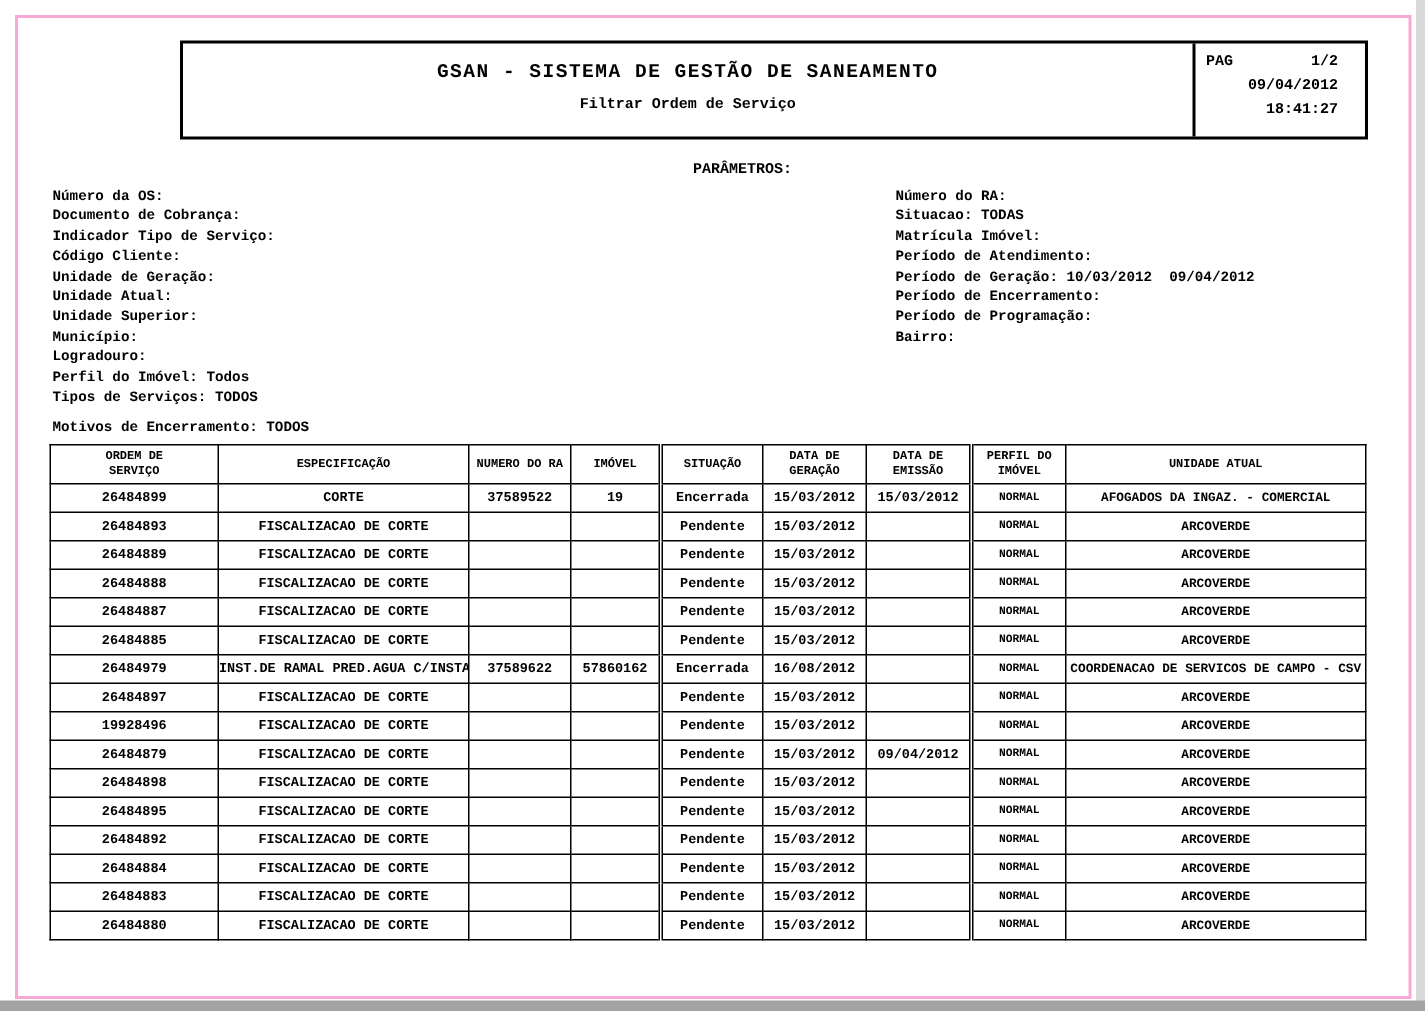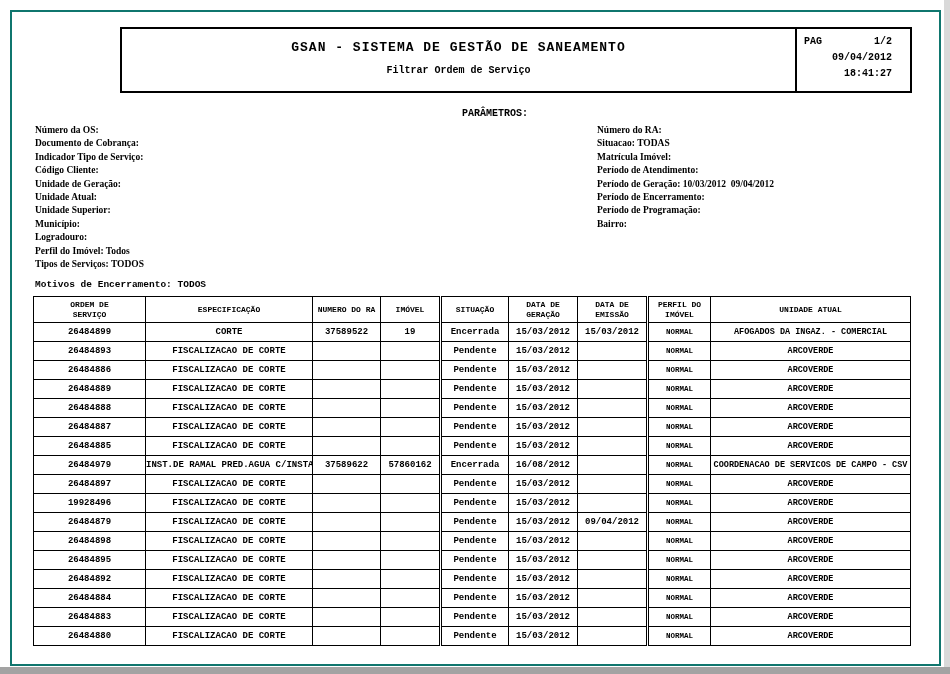--- a/index.html
+++ b/index.html
@@ -23,21 +23,21 @@
   }
   .bottom-strip {
     position: absolute; left: 0; bottom: 0;
     width: 100%; height: 7px;
     background: #a3a3a3;
   }
   .frame {
     position: absolute;
     left: 10px; top: 10px;
     width: 931px; height: 656px;
-    border: 2px solid #0f766e;
+    border: 2px solid #f9a8d4;
     background: #ffffff;
   }
   
   .header-box {
     position: absolute;
     left: 108px; top: 15px;
     width: 792px; height: 66px;
     border: 2px solid #000;
     display: flex;
   }
@@ -74,21 +74,20 @@
     left: 0; right: 0; top: 96px;
     text-align: center;
     font-size: 10px;
     margin-left: 39px;
   }
   .params-col {
     position: absolute;
     font-size: 9.5px;
     line-height: 13.4px;
     white-space: pre;
-    font-family: Liberation Serif, serif;
   }
   .params-left  { left: 23px;  top: 112px; }
   .params-right { left: 585px; top: 112px; }
   .params-footer {
     position: absolute;
     left: 23px; top: 267px;
     font-size: 9.5px;
     white-space: pre;
   }
   
@@ -198,31 +197,20 @@
             <td>FISCALIZACAO DE CORTE</td>
             <td></td>
             <td></td>
             <td class="col-sep">Pendente</td>
             <td>15/03/2012</td>
             <td></td>
             <td class="col-sep cell-small">NORMAL</td>
             <td class="cell-unit">ARCOVERDE</td>
           </tr>
           <tr>
-            <td>26484886</td>
-            <td>FISCALIZACAO DE CORTE</td>
-            <td></td>
-            <td></td>
-            <td class="col-sep">Pendente</td>
-            <td>15/03/2012</td>
-            <td></td>
-            <td class="col-sep cell-small">NORMAL</td>
-            <td class="cell-unit">ARCOVERDE</td>
-          </tr>
-          <tr>
             <td>26484889</td>
             <td>FISCALIZACAO DE CORTE</td>
             <td></td>
             <td></td>
             <td class="col-sep">Pendente</td>
             <td>15/03/2012</td>
             <td></td>
             <td class="col-sep cell-small">NORMAL</td>
             <td class="cell-unit">ARCOVERDE</td>
           </tr>

